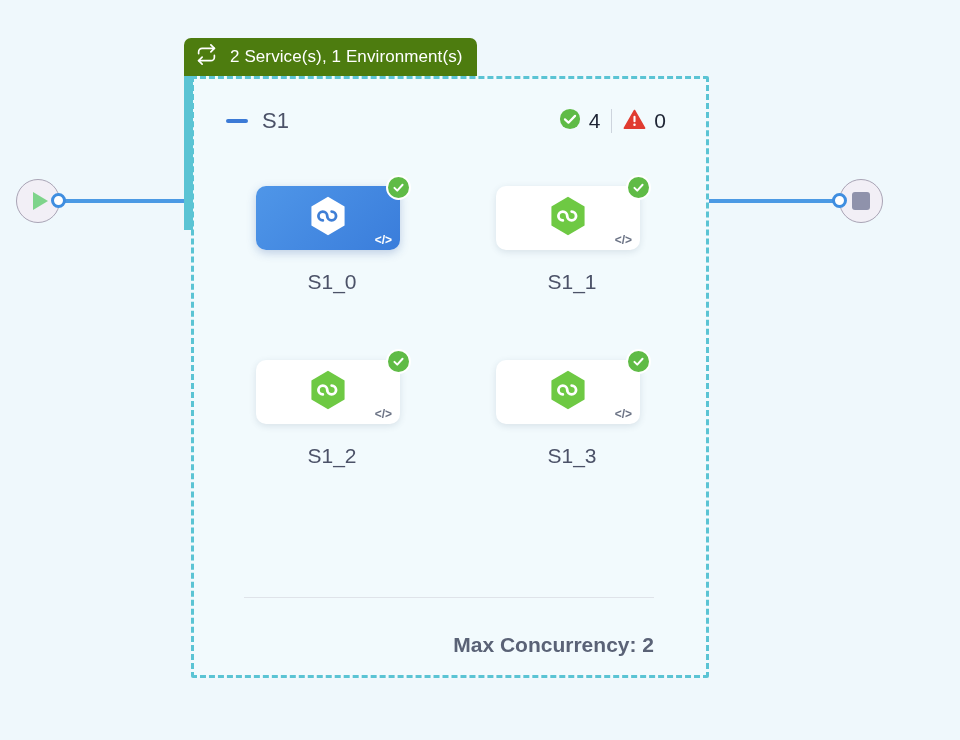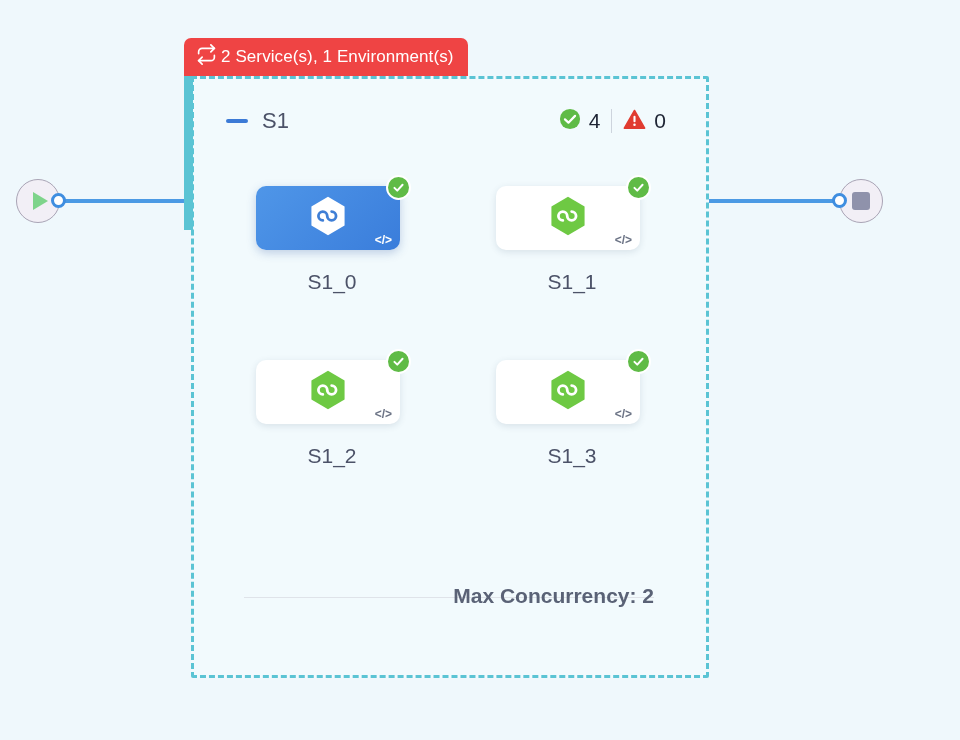--- a/index.html
+++ b/index.html
@@ -80,25 +80,25 @@
   }
   #handle-start { left: 51px; top: 193px; }
   #handle-end   { left: 832px; top: 193px; }
 
   
   #group-tab {
     position: absolute;
     left: 184px;
     top: 38px;
     height: 38px;
-    background: #ef4444;
+    background: #4d7c0f;
     border-radius: 7px 7px 0 0;
     display: flex;
     align-items: center;
-    gap: 4px;
+    gap: 13px;
     padding: 0 14px 0 12px;
     box-sizing: border-box;
     color: #ffffff;
     font-size: 17px;
     white-space: nowrap;
   }
   #group-tab .tab-label { font-size: 17px; letter-spacing: .1px; }
 
   
   #group-box {
@@ -243,21 +243,21 @@
     position: absolute;
     left: 244px;
     top: 597px;
     width: 410px;
     height: 1px;
     background: #dfe3e9;
   }
   #max-concurrency {
     position: absolute;
     left: 244px;
-    top: 584px;
+    top: 633px;
     width: 410px;
     text-align: right;
     font-size: 21px;
     font-weight: bold;
     color: #5a6276;
   }
 </style>
 </head>
 <body>
 

